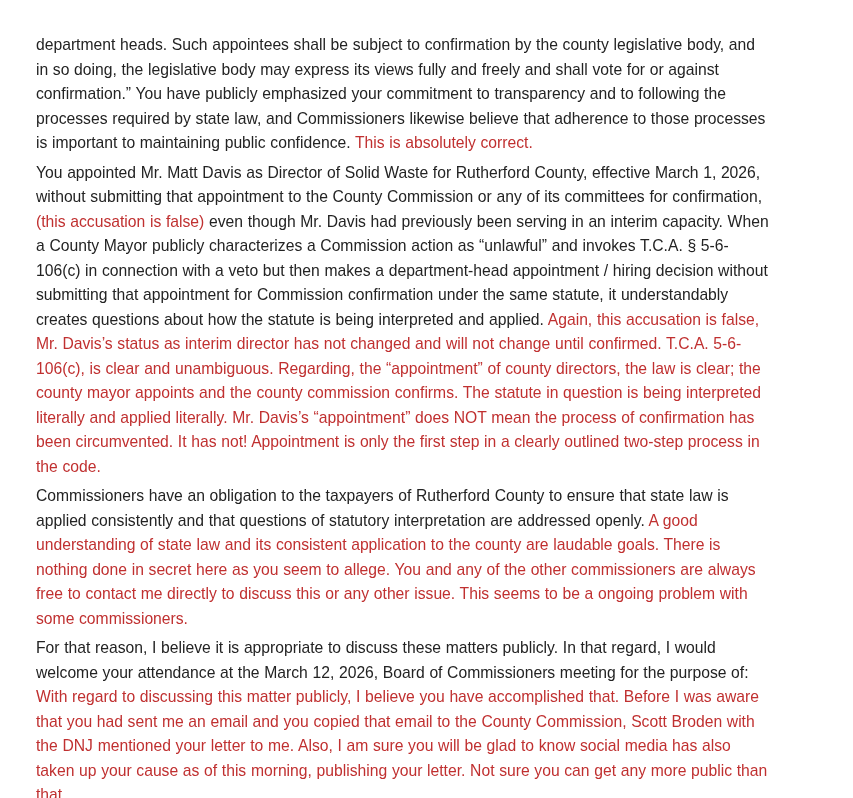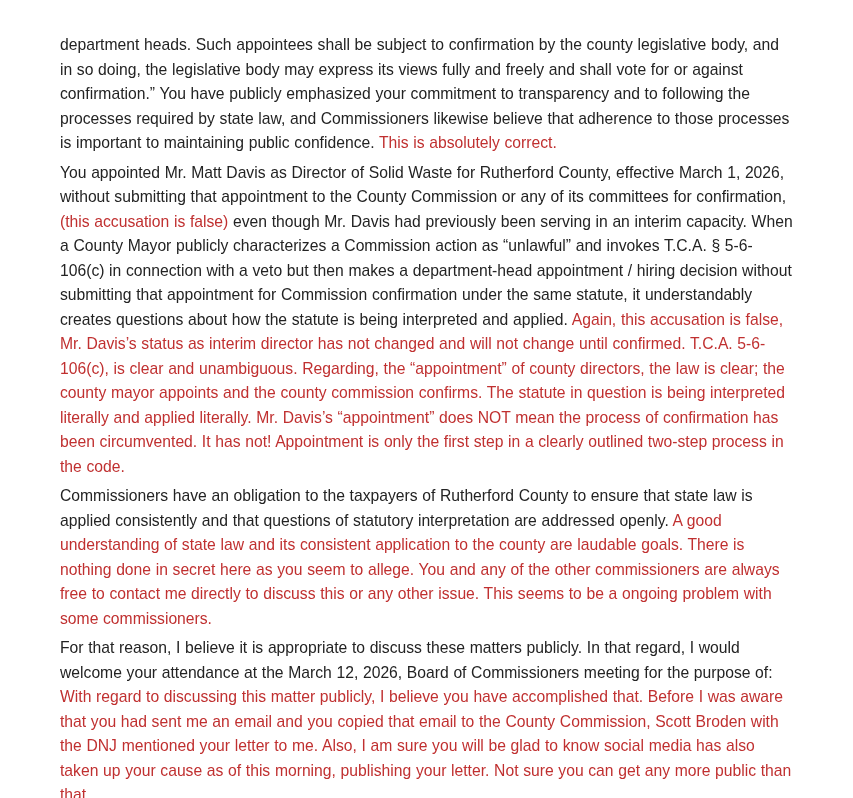--- a/index.html
+++ b/index.html
@@ -12,21 +12,21 @@
     width:853px;
     height:798px;
     background:var(--page-bg);
     font-family:"Liberation Sans", sans-serif;
     overflow:hidden;
   }
   .page{
     box-sizing:border-box;
     width:750px;
     height:798px;
-    padding:33px 58px 0 60px;
+    padding:33px 58px 0 36px;
   }
   .letter-body{
     width:735px;
     font-size:15.7px;
     line-height:24.5px;
     color:var(--ink);
     text-align:left;
     word-spacing:0.3px;
   }
   p.paragraph{

